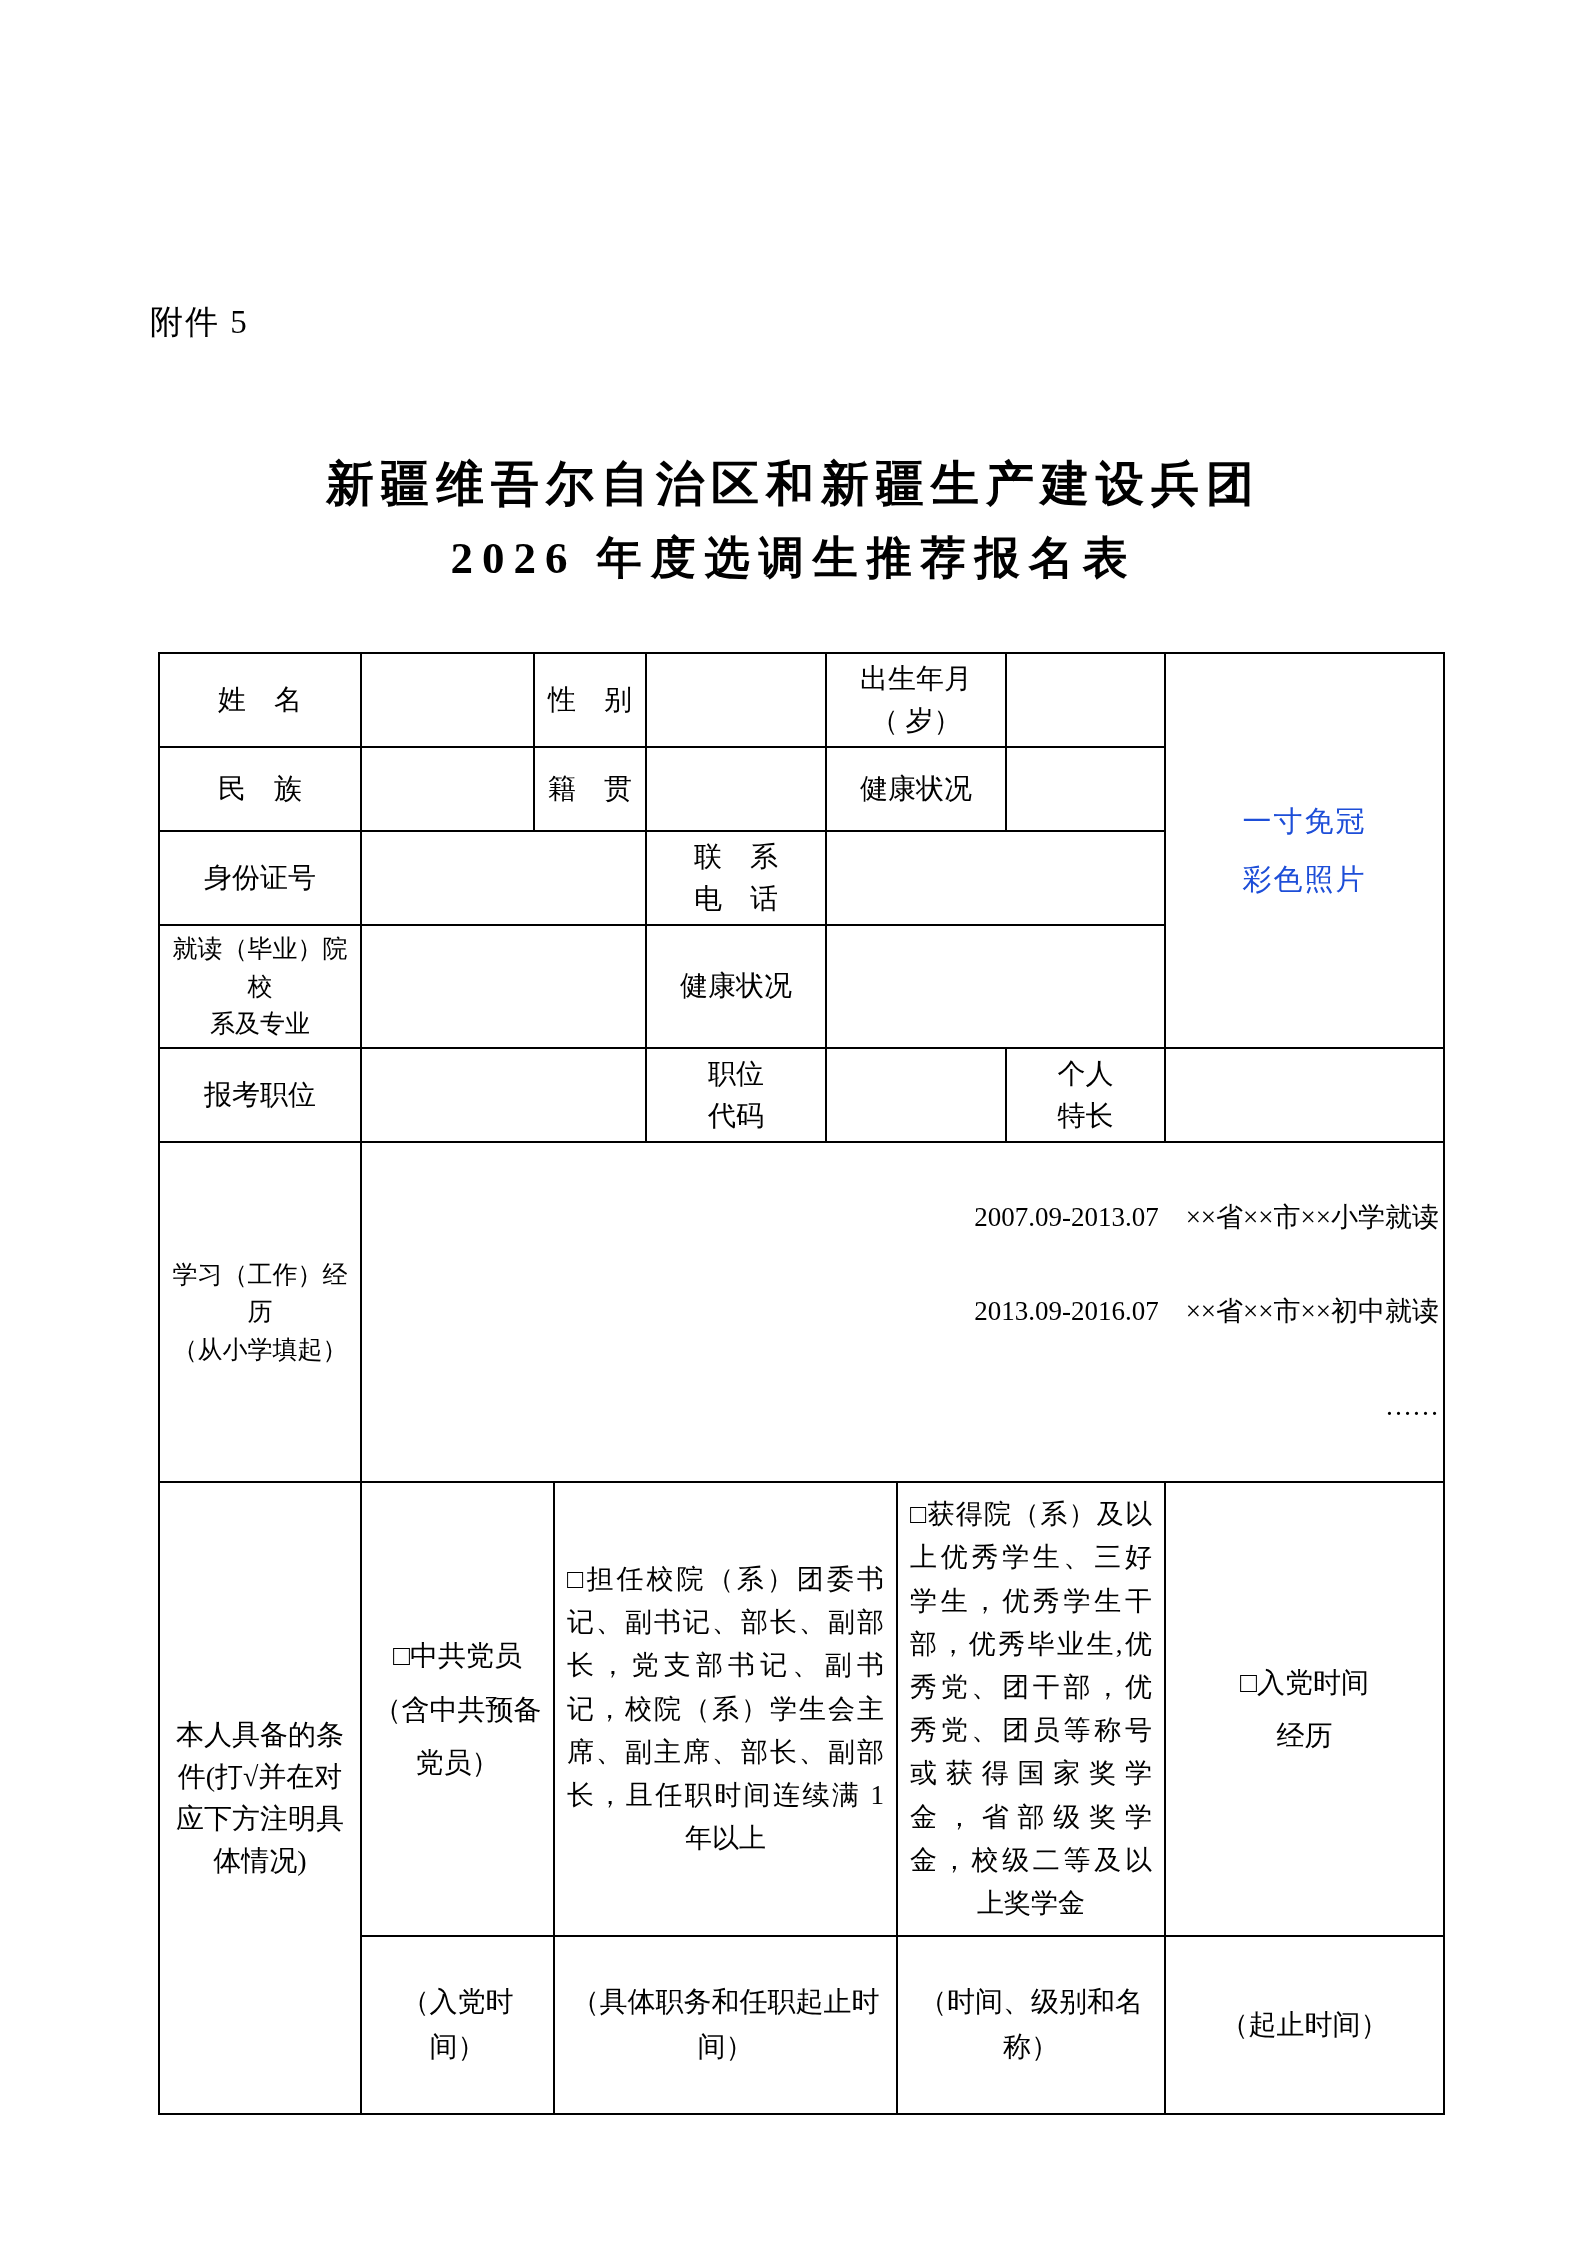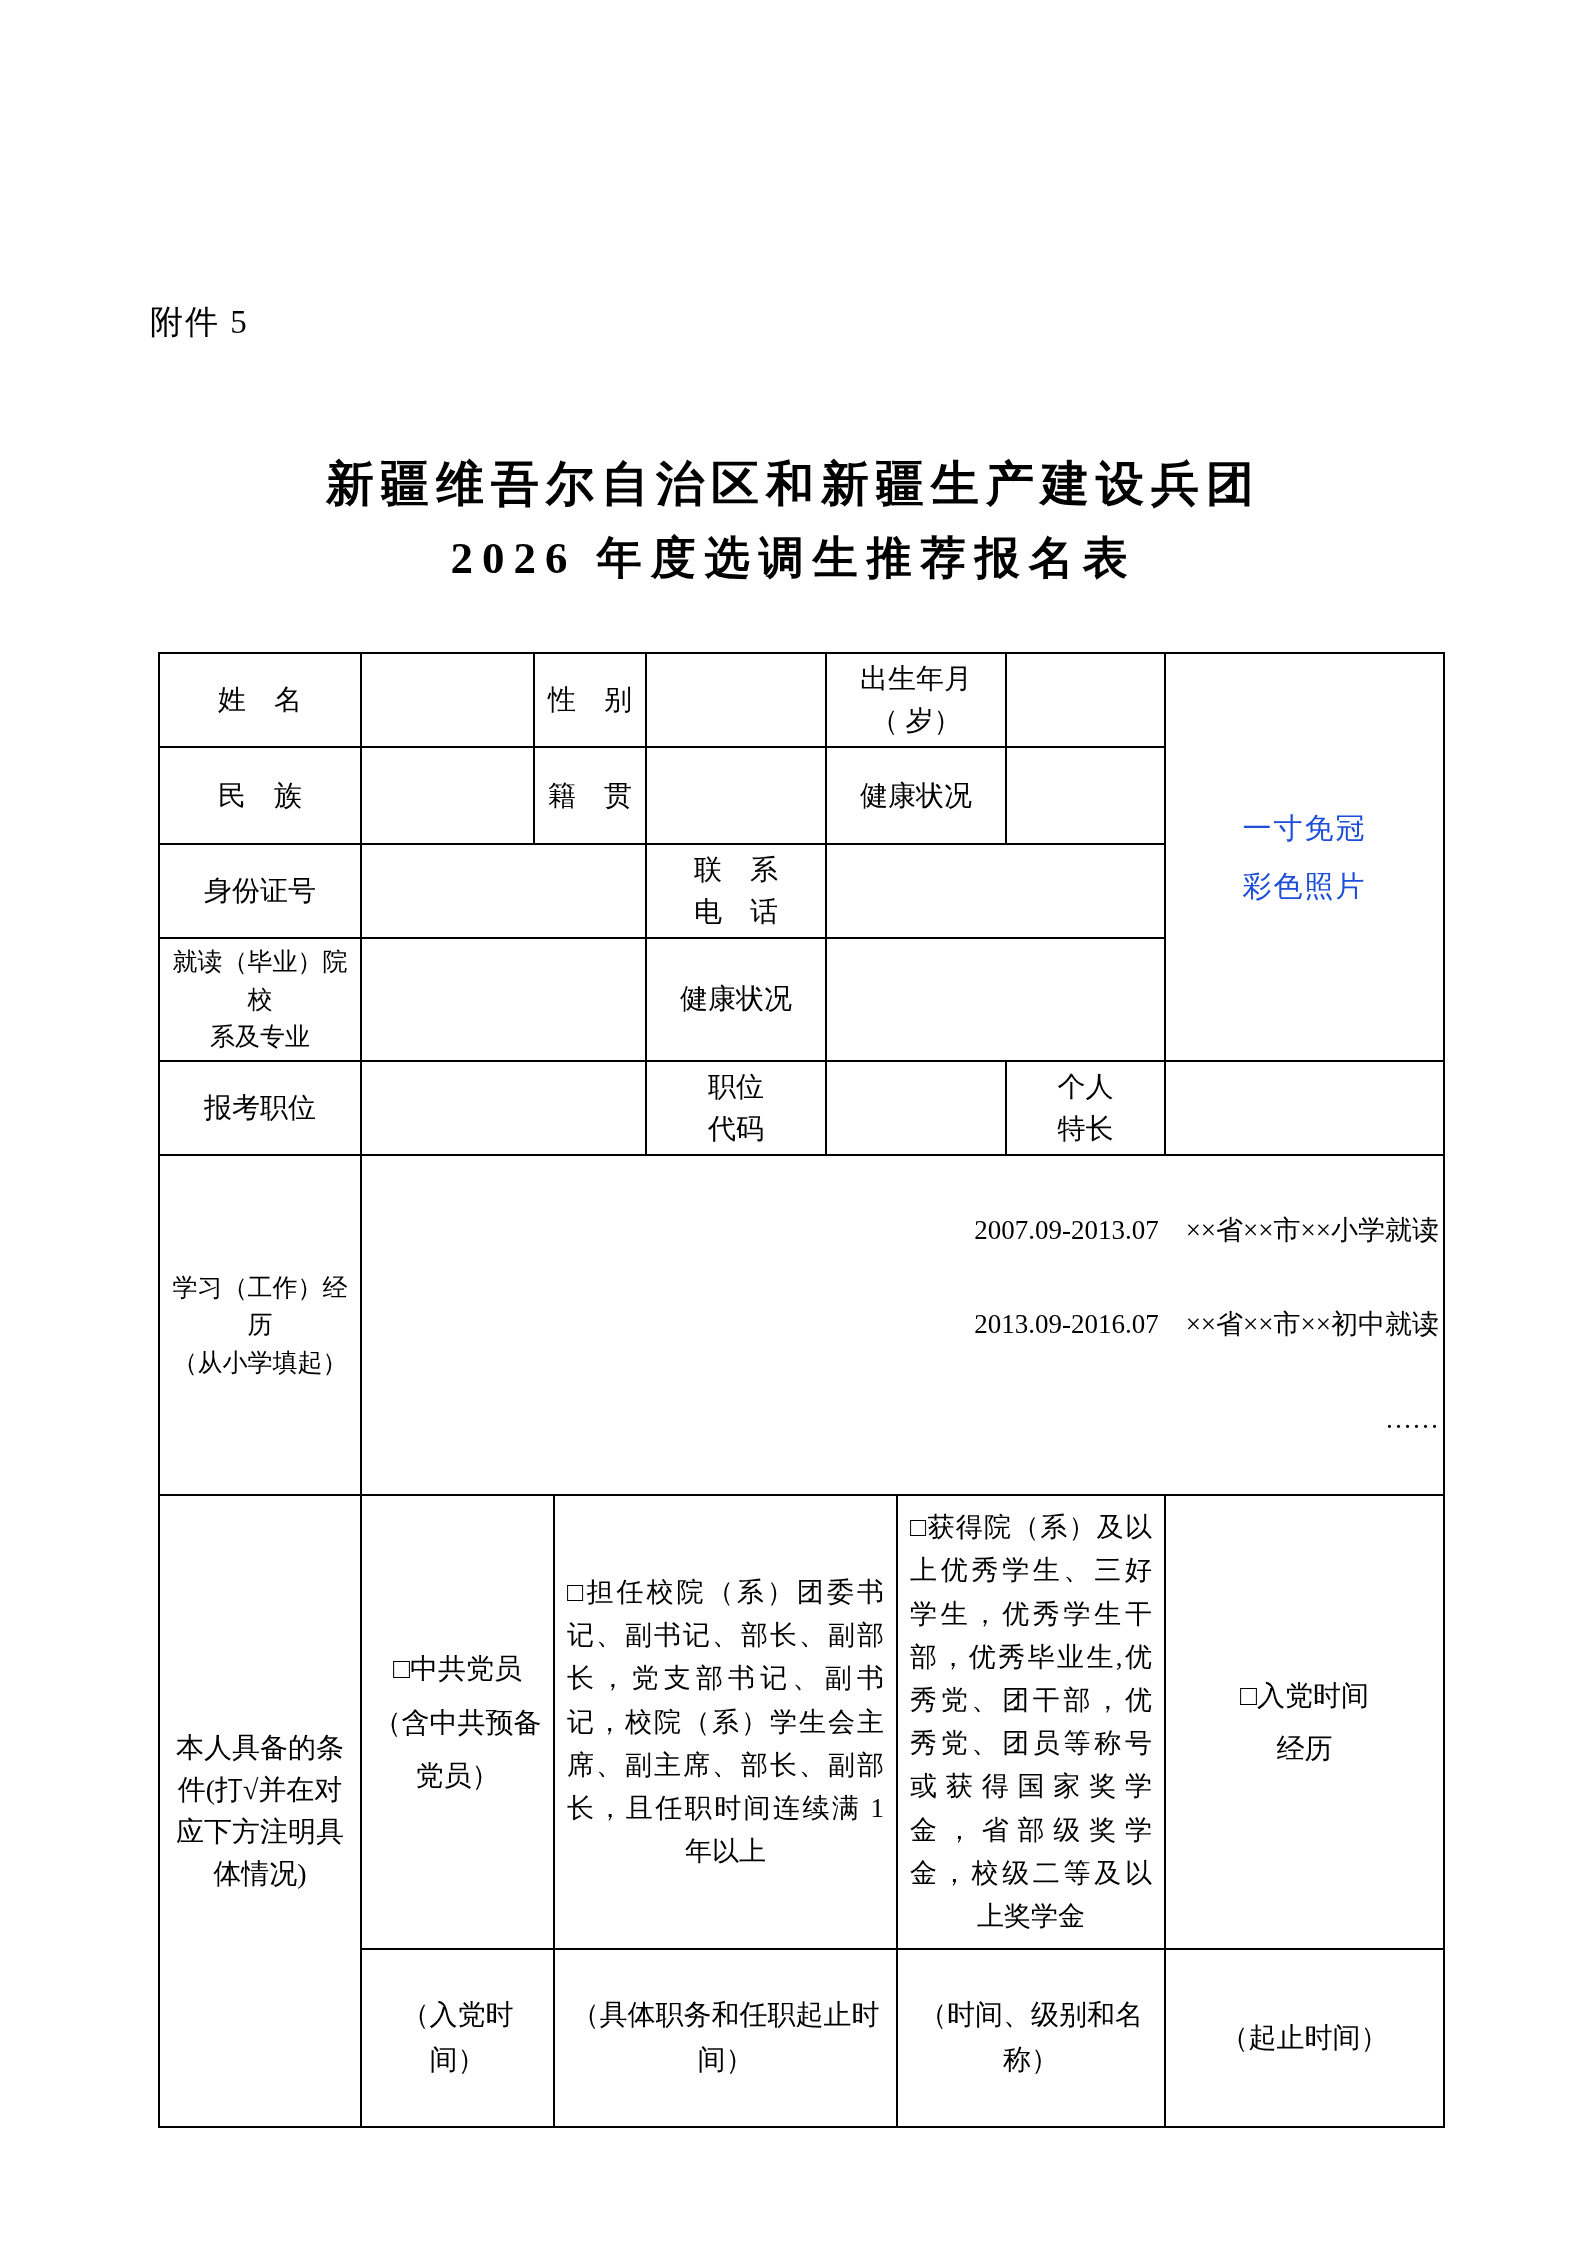--- a/index.html
+++ b/index.html
@@ -64,21 +64,21 @@
     <td></td>
     <td colspan="2">性　别</td>
     <td></td>
     <td colspan="2">出生年月
 （ 岁）</td>
     <td></td>
     <td rowspan="4" class="photo-cell">一寸免冠
 彩色照片</td>
   </tr>
 
-  <tr style="height:97px">
+  <tr style="height:84px">
     <td>民　族</td>
     <td></td>
     <td colspan="2">籍　贯</td>
     <td></td>
     <td colspan="2">健康状况</td>
     <td></td>
   </tr>
 
   <tr style="height:89px">
     <td>身份证号</td>

